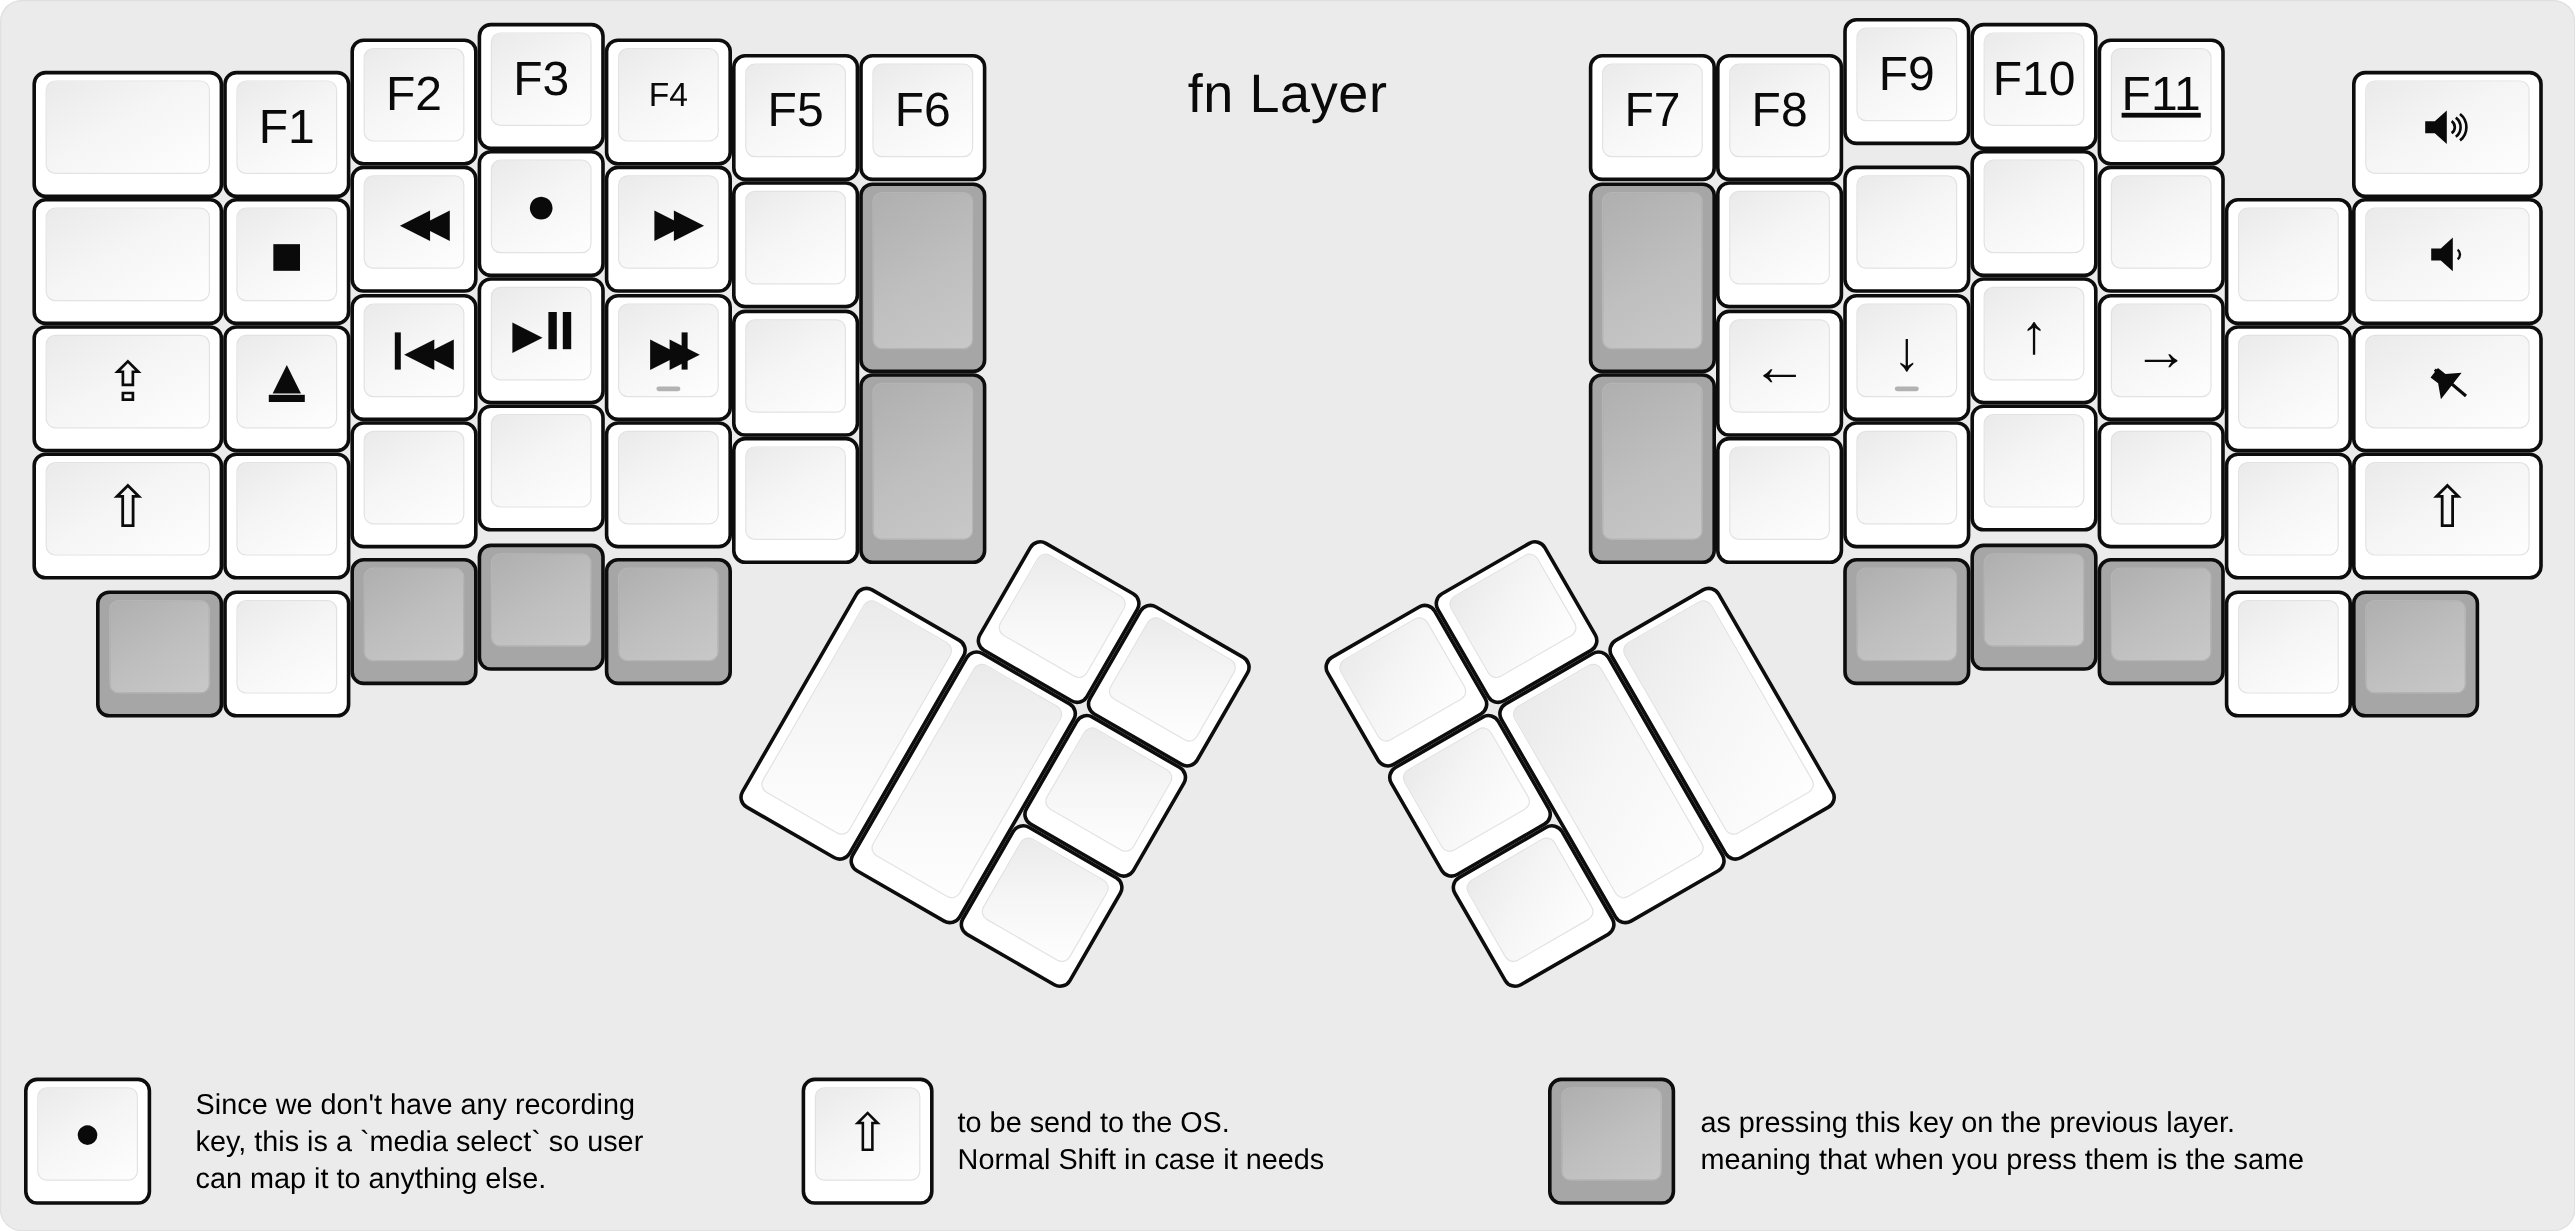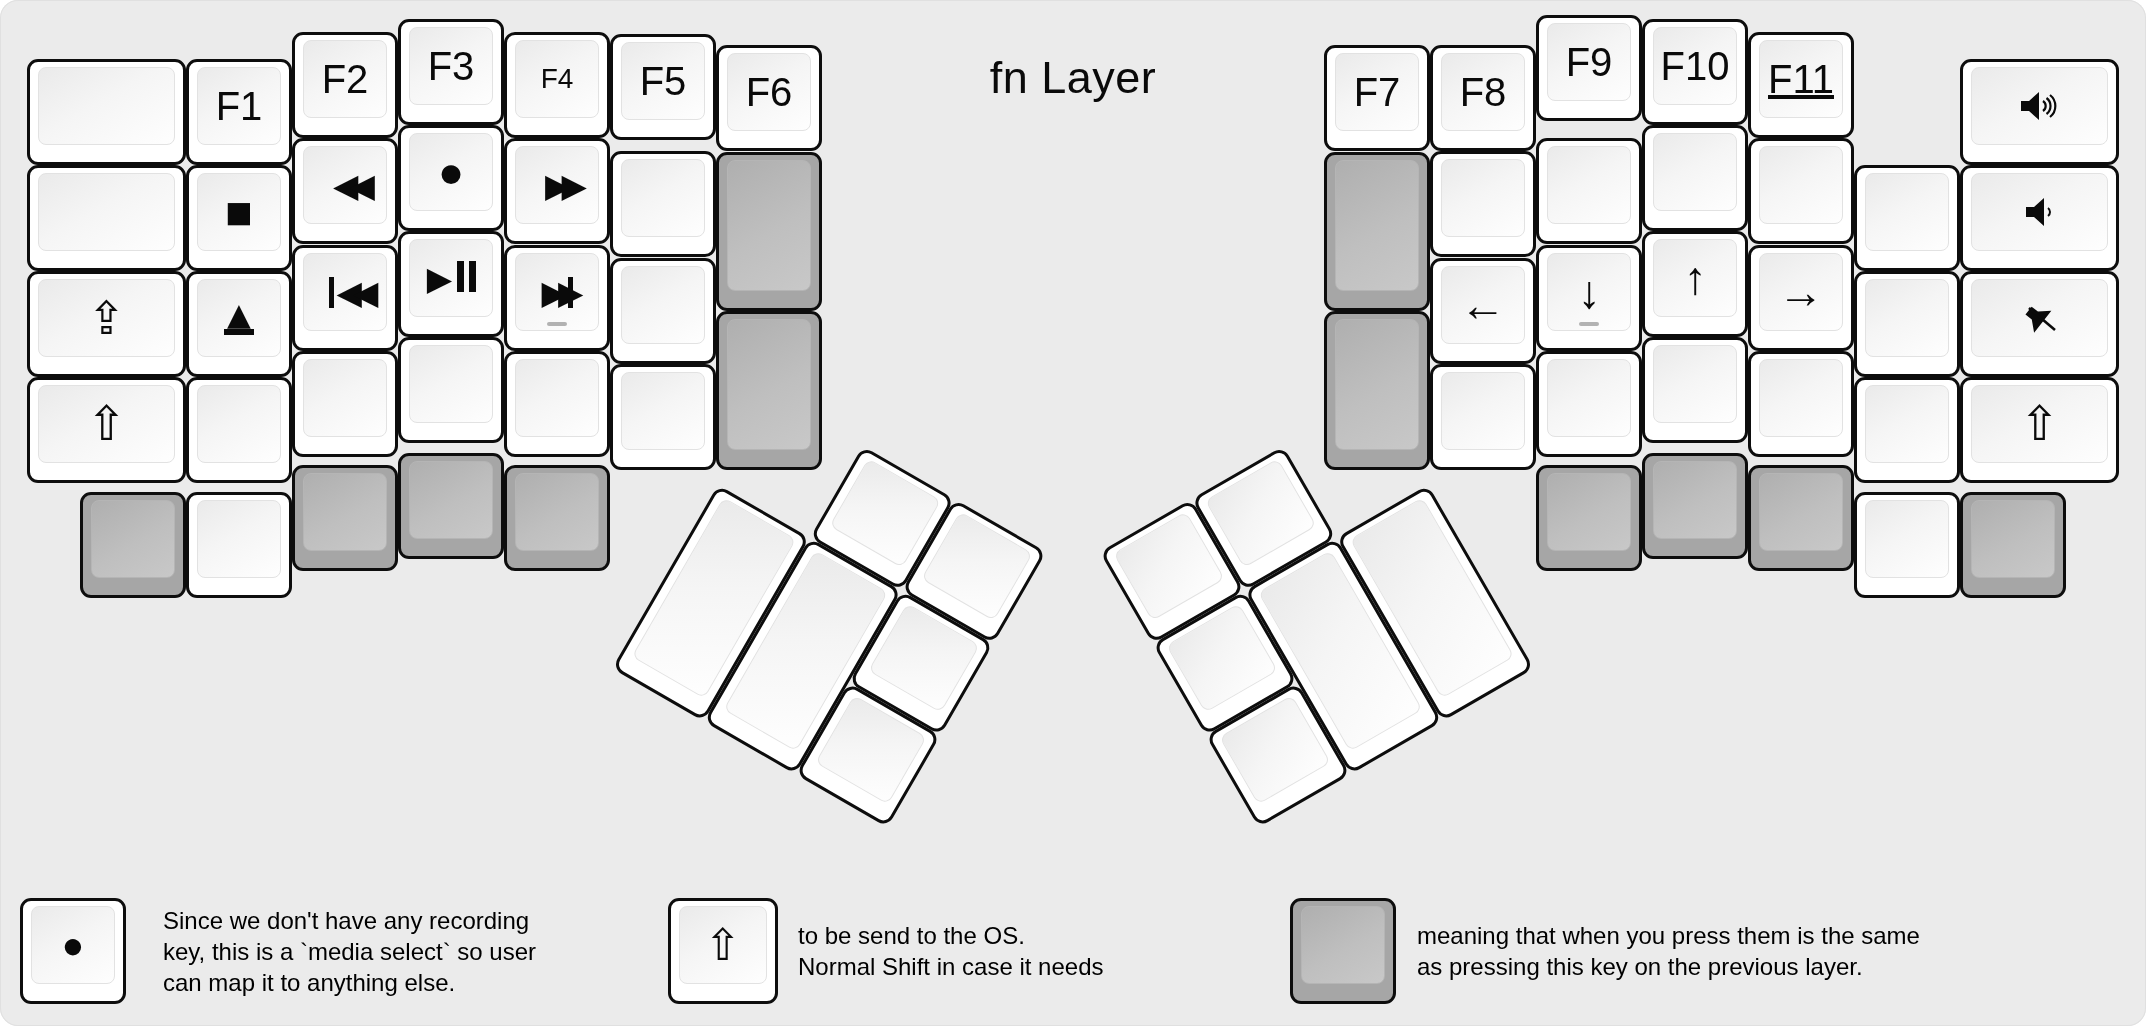--- a/index.html
+++ b/index.html
@@ -138,21 +138,21 @@
             <span class="tri">▶▶</span>
             <span class="gap" style="width:2px"></span>
             <span class="vbar"></span>
           </span>
           <i class="homing"></i>
         </div>
       </div>
       <div class="key white" style="left: 504px; top: 351px; width: 106px; height: 106px;">
         <div class="cap"></div>
       </div>
-      <div class="key white" style="left: 610px; top: 34px; width: 106px; height: 106px;">
+      <div class="key white" style="left: 610px; top: 45px; width: 106px; height: 106px;">
         <div class="cap">
           <span class="sym" style="font-size: 40px;">F5</span>
         </div>
       </div>
       <div class="key white" style="left: 610px; top: 151px; width: 106px; height: 106px;">
         <div class="cap"></div>
       </div>
       <div class="key white" style="left: 610px; top: 258px; width: 106px; height: 106px;">
         <div class="cap"></div>
       </div>
@@ -384,16 +384,16 @@
   </div>
   <div class="legend-text" style="left:798px">
     <div>to be send to the OS.</div>
     <div>Normal Shift in case it needs</div>
   </div>
 
   <div class="key gray" style="left:1290px;top:898px;width:106px;height:106px">
     <div class="cap"></div>
   </div>
   <div class="legend-text" style="left:1417px">
+    <div>as pressing this key on the previous layer.</div>
     <div>meaning that when you press them is the same</div>
-    <div>as pressing this key on the previous layer.</div>
   </div>
 </div>
 
 </body></html>

